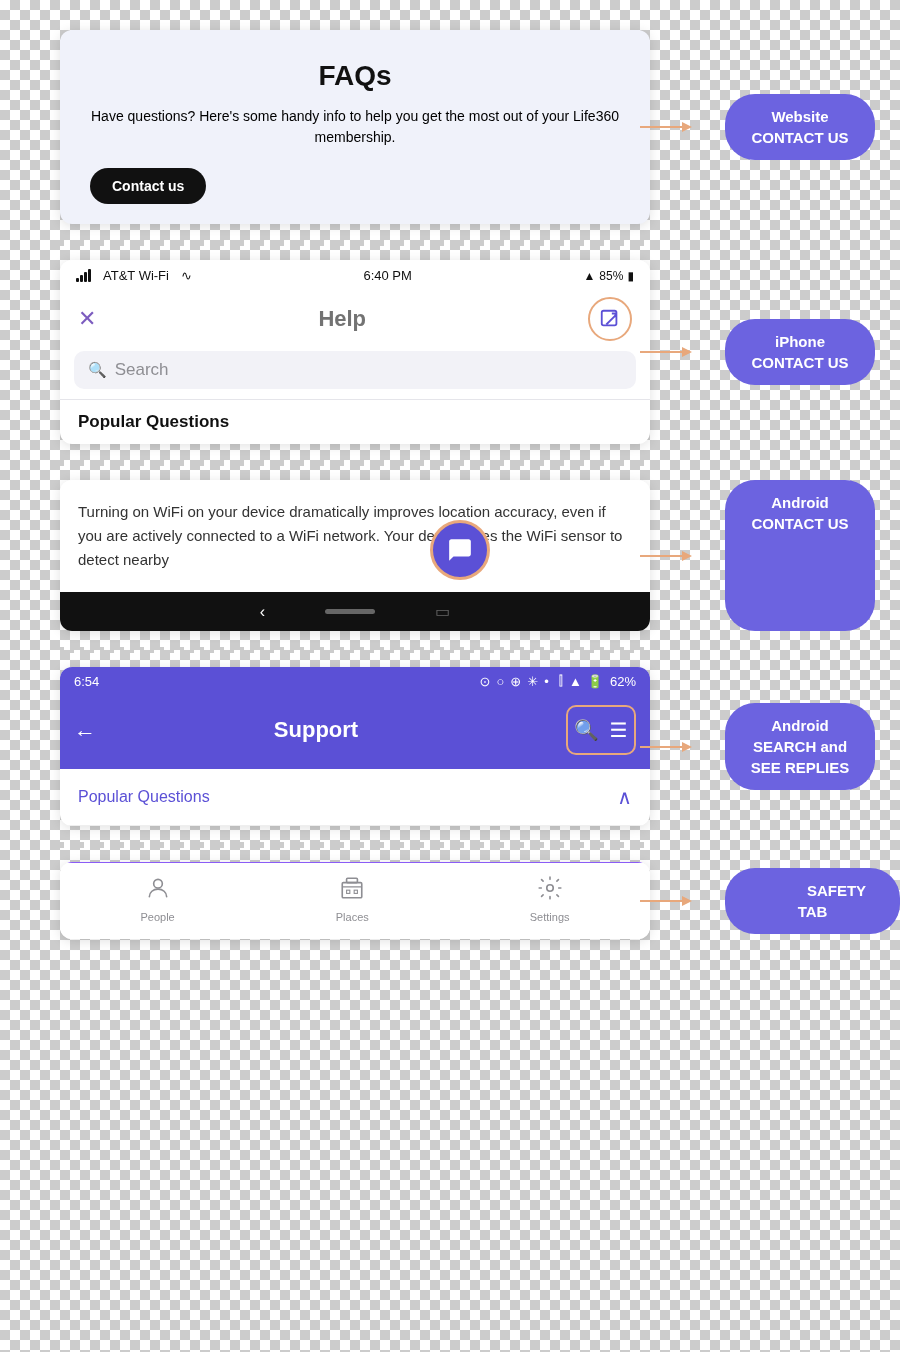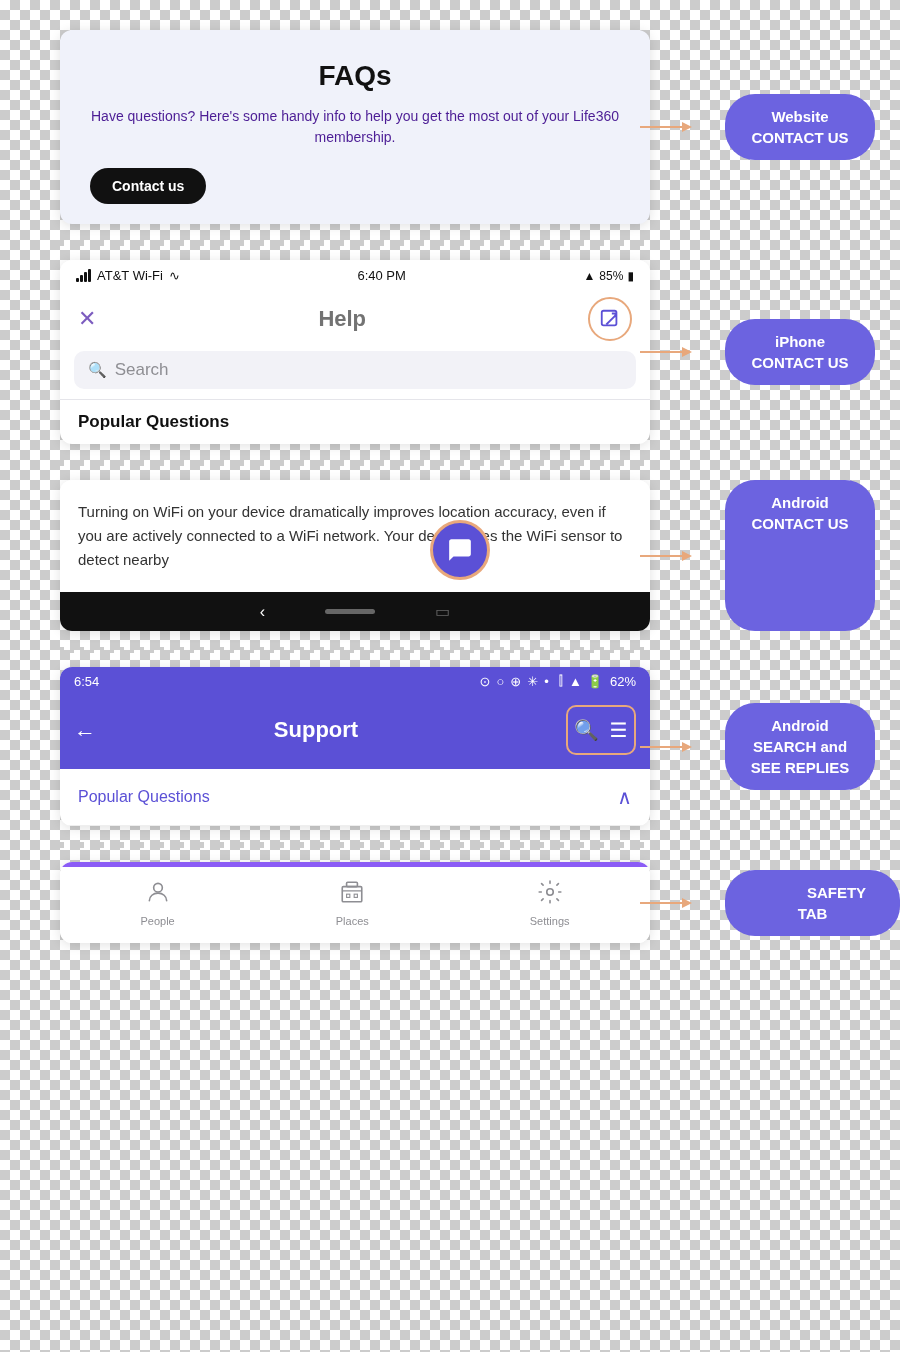--- a/index.html
+++ b/index.html
@@ -67,21 +67,21 @@
     .faq-title {
       font-size: 28px;
       font-weight: 800;
       text-align: center;
       color: #111;
       margin-bottom: 14px;
     }
 
     .faq-subtitle {
       font-size: 14px;
-      color: #4c1d95;
+      color: #000000;
       text-align: center;
       margin-bottom: 20px;
       line-height: 1.5;
     }
 
     .faq-search-row {
       display: flex;
       align-items: center;
       gap: 10px;
     }
@@ -300,21 +300,21 @@
     .safety-tab-card {
       background: #fff;
     }
 
     .bottom-nav {
       display: flex;
       justify-content: space-around;
       align-items: flex-end;
       padding: 12px 0 16px 0;
       background: #fff;
-      border-top: 5px solid #8b5cf6;
+      border-top: 1px solid #8b5cf6;
     }
 
     .nav-item {
       display: flex;
       flex-direction: column;
       align-items: center;
       gap: 4px;
       cursor: pointer;
     }
 
@@ -394,21 +394,21 @@
 CONTACT US</span>
     </div>
   </div>
 
   <div class="divider"></div>
 
   <div class="card-row" style="margin-top:8px;">
     <div class="card iphone-card">
 
       <div class="iphone-statusbar">
-        <div style="display:flex;align-items:center;gap:6px;">
+        <div style="display:flex;align-items:center;gap:12px;">
           <div class="iphone-signal">
             <span style="height:4px;"></span>
             <span style="height:7px;"></span>
             <span style="height:10px;"></span>
             <span style="height:13px;"></span>
           </div>
           <span>AT&amp;T Wi-Fi</span>
           <span>∿</span>
         </div>
         <div style="font-weight:500;">6:40 PM</div>

